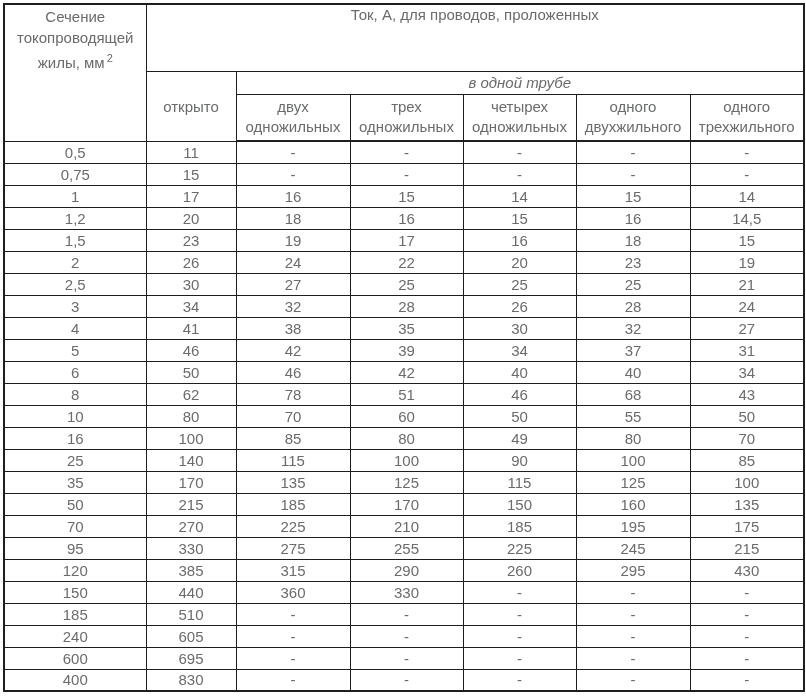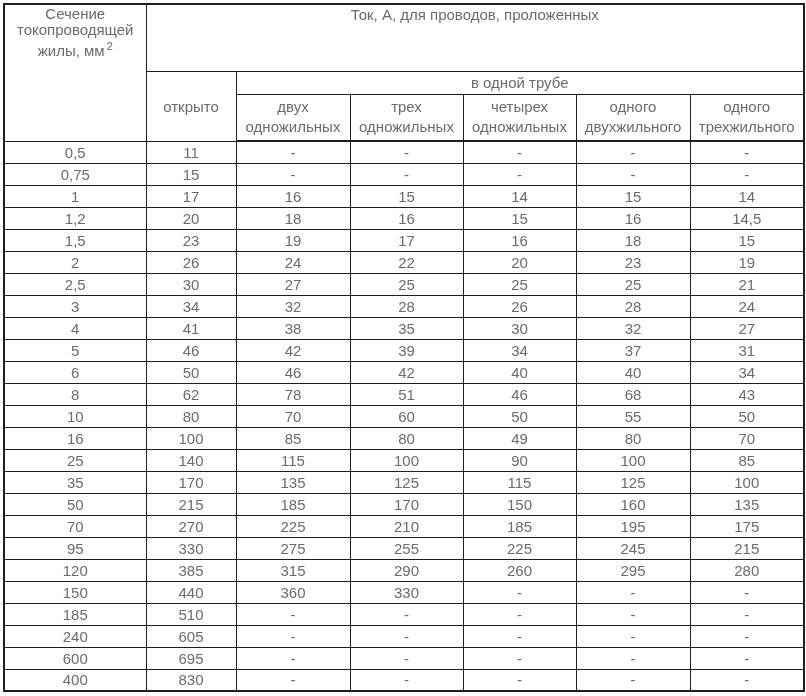--- a/index.html
+++ b/index.html
@@ -33,29 +33,29 @@
     box-sizing: border-box;
     overflow: hidden;
   }
   
   tr.hrow-1 { height: 67px; }
   tr.hrow-2 { height: 23px; }
   tr.hrow-3 { height: 47px; margin-top: 48px; }
   th.section-cell {
     vertical-align: top;
     padding-top: 4px;
-    line-height: 16px;
+    line-height: 21px;
     margin-left: 12px;
   }
   th.title-cell {
     vertical-align: top;
     padding-top: 4px;
   }
   th.open-cell { vertical-align: middle; }
-  th.pipe-cell { vertical-align: middle; }
+  th.pipe-cell { vertical-align: middle; font-style: italic; }
   th.subcol-cell { vertical-align: middle; line-height: 20px; }
   thead tr.hrow-2 th, thead tr.hrow-3 th { border-bottom-width: 1px; }
   thead tr.hrow-3 th, thead th.open-cell { border-bottom: 2px solid #1e1e1e; text-align: center; }
   sup.mm-sup {
     font-size: 11px;
     vertical-align: super;
     margin-left: 2px;
   }
   
   tbody td {
@@ -268,21 +268,21 @@
           <td>245</td>
           <td>215</td>
         </tr>
         <tr>
           <td>120</td>
           <td>385</td>
           <td>315</td>
           <td>290</td>
           <td>260</td>
           <td>295</td>
-          <td>280</td>
+          <td>430</td>
         </tr>
         <tr>
           <td>150</td>
           <td>440</td>
           <td>360</td>
           <td>330</td>
           <td>-</td>
           <td>-</td>
           <td>-</td>
         </tr>

